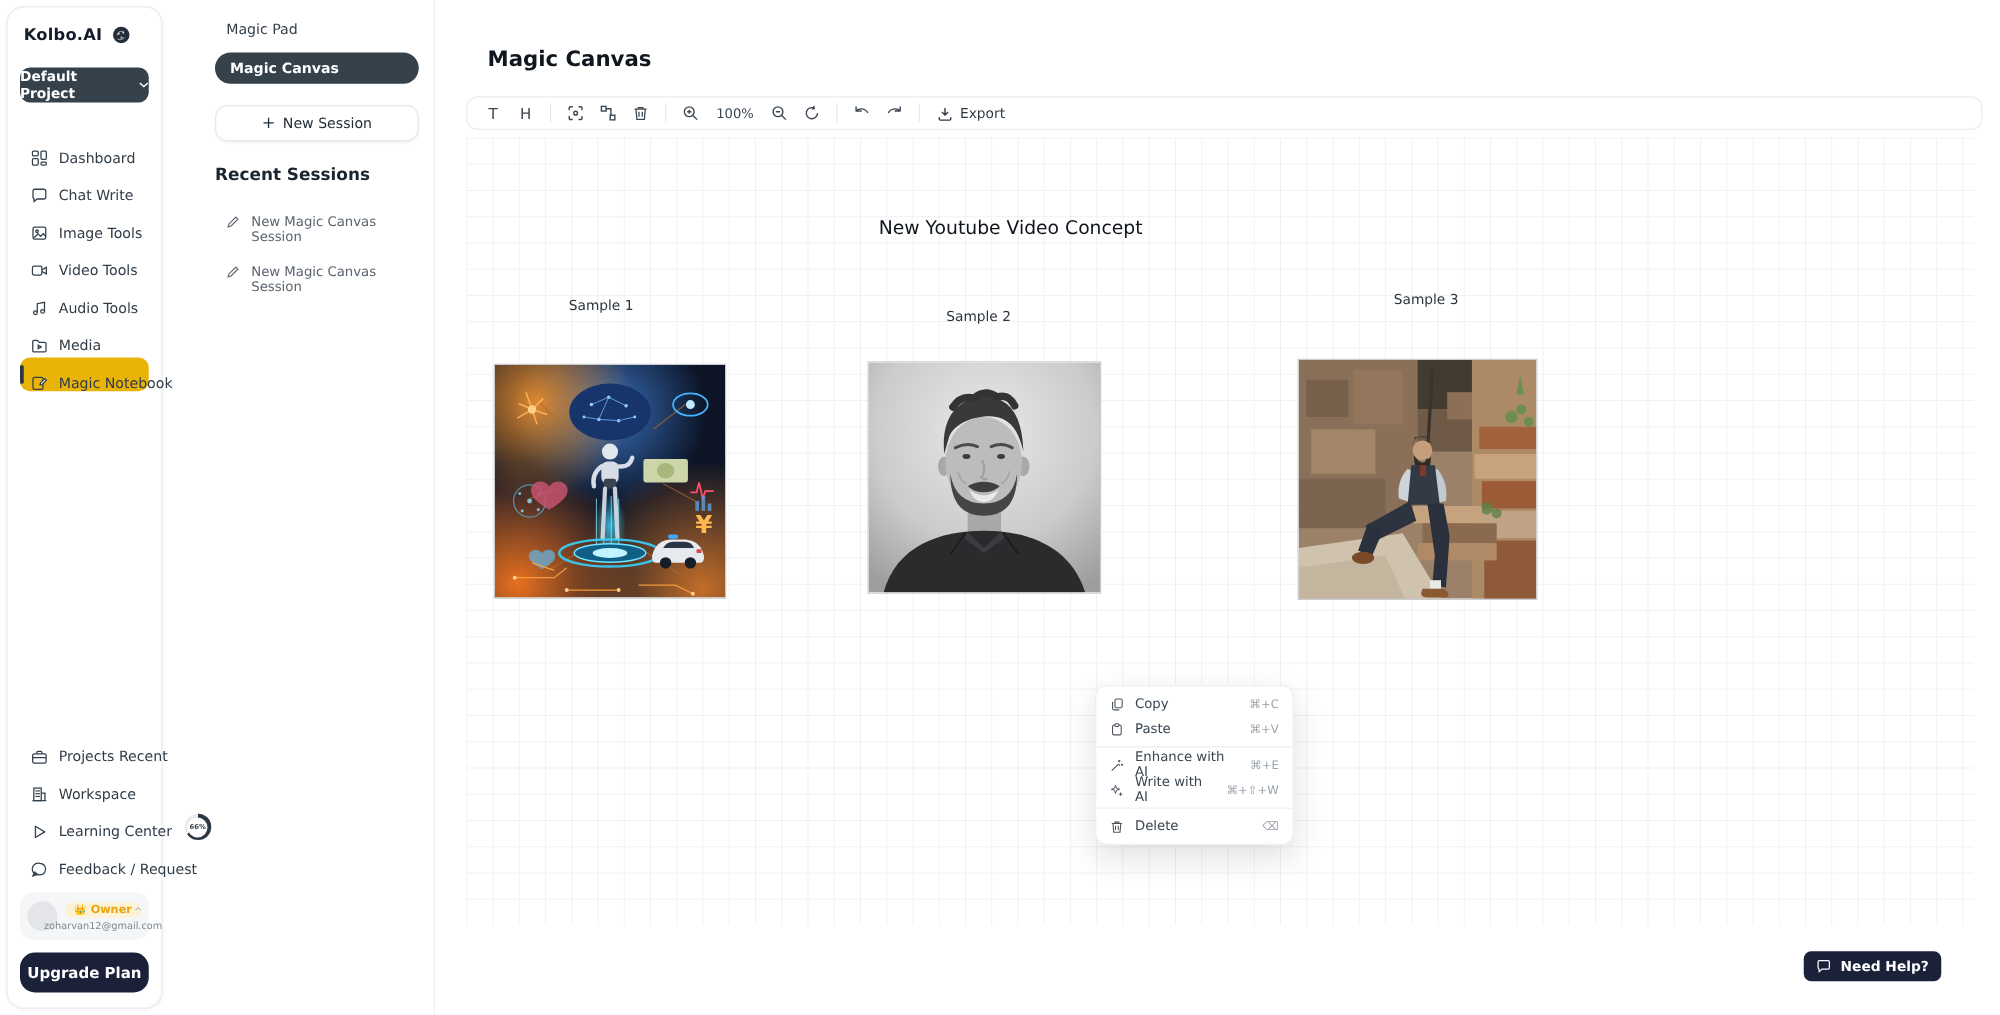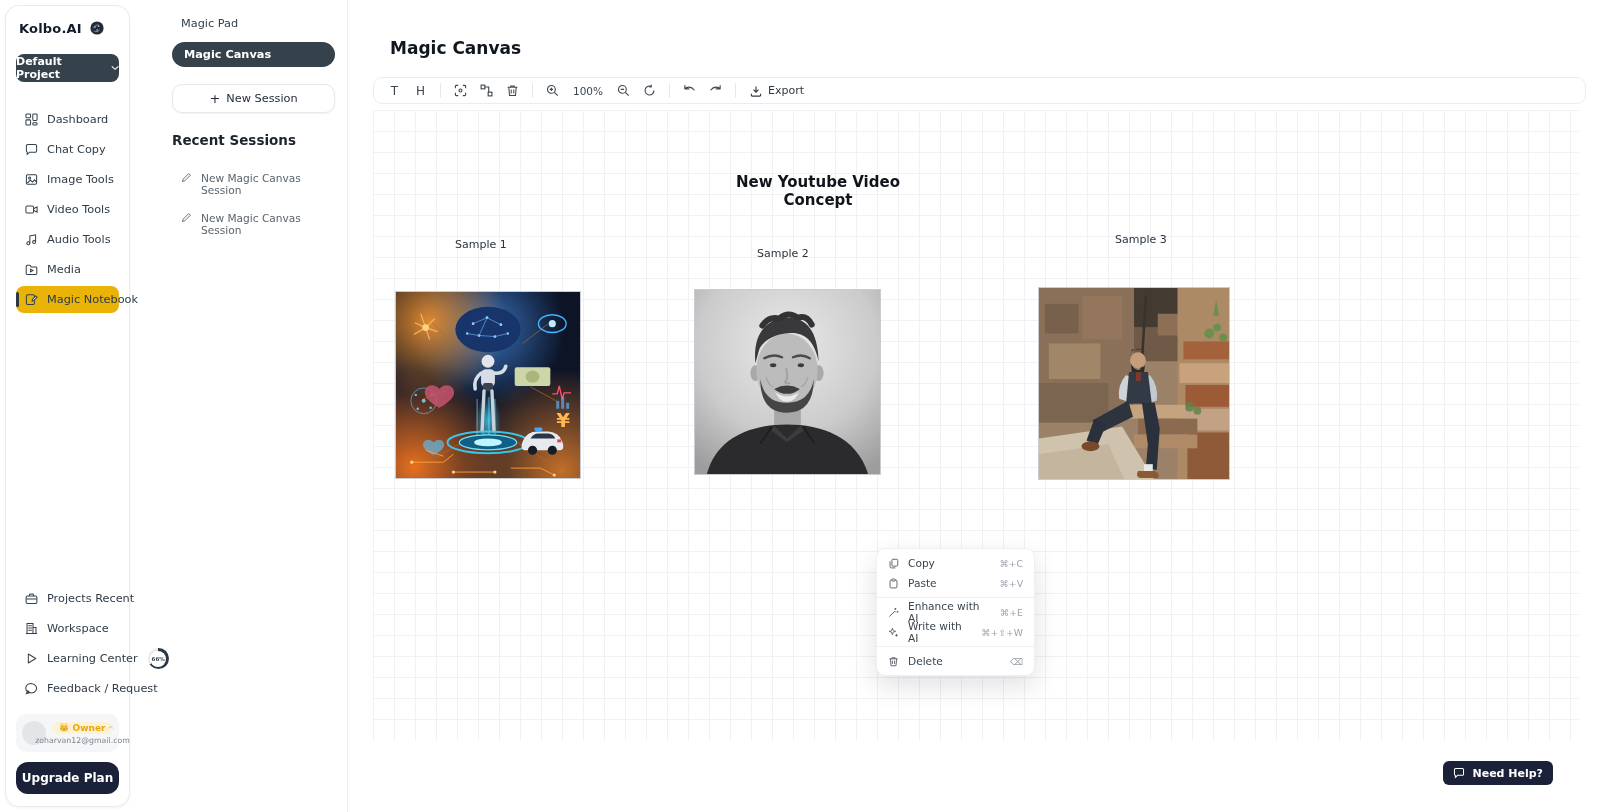--- a/index.html
+++ b/index.html
@@ -8,21 +8,21 @@
   svg{display:block}
 
   
   .sidebar{position:absolute;left:5px;top:5px;bottom:5px;width:125px;background:#fff;border:1px solid #e9ebee;border-radius:14px;padding:14px 10px 12px;display:flex;flex-direction:column;box-shadow:0 1px 3px rgba(16,24,40,.05)}
   .brand-row{display:flex;align-items:center;gap:7px;padding:0 3px;margin-bottom:18px}
   .brand{font-weight:bold;font-size:13px;color:#141b2b;letter-spacing:.2px;white-space:nowrap}
   .top-ico{width:14px;height:14px;color:#2c3744;cursor:pointer}
   .brand-spacer{flex:1}
   .project-btn{display:flex;align-items:center;justify-content:center;gap:10px;background:#35424c;color:#fff;font-size:11px;font-weight:bold;height:28px;border-radius:8px;margin-bottom:24px;cursor:pointer}
   .nav{display:flex;flex-direction:column;gap:3px}
-  .nav-item{display:flex;align-items:center;gap:9px;height:27px;padding:0 9px;border-radius:8px;font-size:11.3px;color:#2f3b46;cursor:pointer;position:relative;white-space:nowrap}
+  .nav-item{display:flex;align-items:flex-end;gap:9px;height:27px;padding:0 9px;border-radius:8px;font-size:11.3px;color:#2f3b46;cursor:pointer;position:relative;white-space:nowrap}
   .nav-item.active{background:#eab308}
   .nav-item.active::before{content:"";position:absolute;left:0;top:6px;bottom:6px;width:2.5px;background:#2c3744;border-radius:2px}
   .nav-ico{width:13px;height:13px;flex:0 0 13px;color:#33404c}
   .spacer{flex:1}
   .badge-ring{width:21px;height:21px;border-radius:50%;background:conic-gradient(#2c3744 0 66%,#e8ebee 66% 100%);display:flex;align-items:center;justify-content:center;margin-left:1px;flex:0 0 21px}
   .badge-ring>span{width:16px;height:16px;background:#fff;border-radius:50%;font-size:5.5px;display:flex;align-items:center;justify-content:center;color:#39444e;font-weight:bold}
   .user-card{background:#f5f6f8;border-radius:10px;padding:7px 6px;display:flex;align-items:center;gap:6px;margin:12px 0 10px;position:relative}
   .avatar{width:24px;height:24px;border-radius:50%;background:#e3e5e8;flex:0 0 24px}
   .user-col{display:flex;flex-direction:column;align-items:center;min-width:0}
   .owner-pill{background:#fdf2d3;color:#e7a50f;font-size:9px;font-weight:bold;border-radius:9px;padding:1px 8px;display:inline-flex;align-items:center;gap:3px}
@@ -46,21 +46,21 @@
   .page-title{position:absolute;left:41px;top:38px;font-size:17px;font-weight:bold;color:#10161e}
   .toolbar{position:absolute;left:24px;right:14px;top:77px;height:27px;background:#fff;border:1px solid #eaedf0;border-radius:9px;display:flex;align-items:center;padding:0 8px;gap:1px;z-index:3}
   .tb-btn{min-width:25px;height:21px;display:flex;align-items:center;justify-content:center;color:#3c4752;border-radius:5px;cursor:pointer;font-size:12px;font-weight:500}
   .tb-btn svg{width:13px;height:13px}
   .tb-divider{width:1px;height:15px;background:#e7eaed;margin:0 6px}
   .tb-zoom{font-size:10.5px;color:#3c4752;padding:0 7px;cursor:pointer}
   .tb-export{display:flex;align-items:center;gap:6px;font-size:11px;color:#2e3a44;padding:0 7px;cursor:pointer}
   .tb-export svg{width:12px;height:12px}
 
   .canvas{position:absolute;left:24px;top:110px;width:1206px;height:630px;background-image:linear-gradient(to right,#eff1f4 1px,transparent 1px),linear-gradient(to bottom,#eff1f4 1px,transparent 1px);background-size:21px 21px}
-  .canvas-heading{position:absolute;left:330px;top:63px;width:230px;text-align:center;font-size:15px;font-weight:bold;color:#10151c}
+  .canvas-heading{position:absolute;left:330px;top:63px;width:230px;font-size:15px;font-weight:normal;color:#10151c}
   .sample-label{position:absolute;font-size:11px;color:#2a343e}
   .sample-1{left:82px;top:128px}
   .sample-2{left:384px;top:137px}
   .sample-3{left:742px;top:123px}
   .canvas-img{position:absolute;border:1px solid #c9ccd0;overflow:hidden;cursor:pointer}
   .img-1{left:22px;top:181px;width:186px;height:188px}
   .img-2{left:321px;top:179px;width:187px;height:186px}
   .img-3{left:665px;top:177px;width:192px;height:193px}
   .canvas-img svg{width:100%;height:100%}
 
@@ -123,21 +123,21 @@
           </svg>
         </span>
       <span>Dashboard</span>
     </div>
     <div class="nav-item">
       <span class="nav-ico">
           <svg viewBox="0 0 14 14" fill="none" stroke="currentColor" stroke-width="1.1">
             <path d="M1.5 3a1.5 1.5 0 0 1 1.5-1.5h8A1.5 1.5 0 0 1 12.5 3v5.4a1.5 1.5 0 0 1-1.5 1.5H5l-2.6 2.3V9.9H3a1.5 1.5 0 0 1-1.5-1.5z"></path>
           </svg>
         </span>
-      <span>Chat Copy</span>
+      <span>Chat Write</span>
     </div>
     <div class="nav-item">
       <span class="nav-ico">
           <svg viewBox="0 0 14 14" fill="none" stroke="currentColor" stroke-width="1.1">
             <rect x="1.5" y="1.8" width="11" height="10.4" rx="1.4"></rect>
             <circle cx="5" cy="5.4" r="1.1"></circle>
             <path d="M2.5 11l3.2-3.4 2.4 2.2 2.2-2.4 2.2 2.5"></path>
           </svg>
         </span>
       <span>Image Tools</span>

